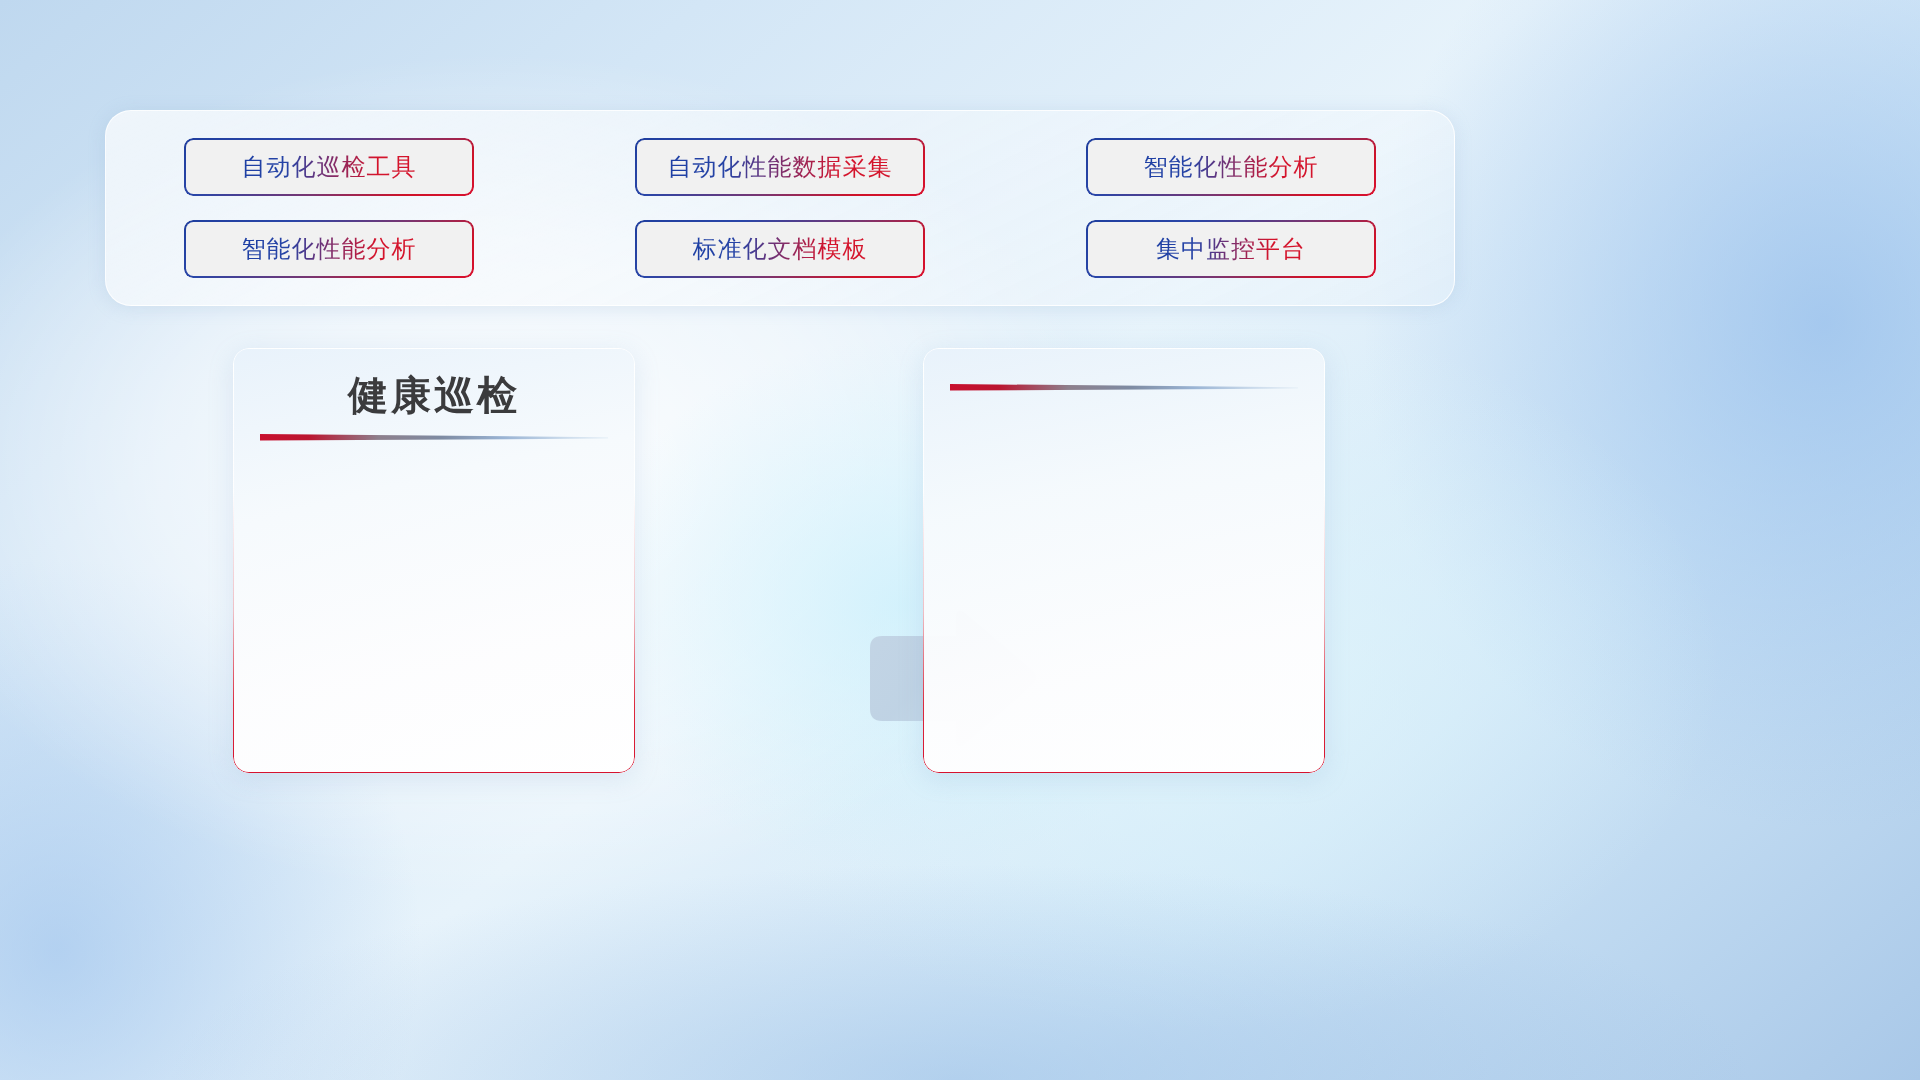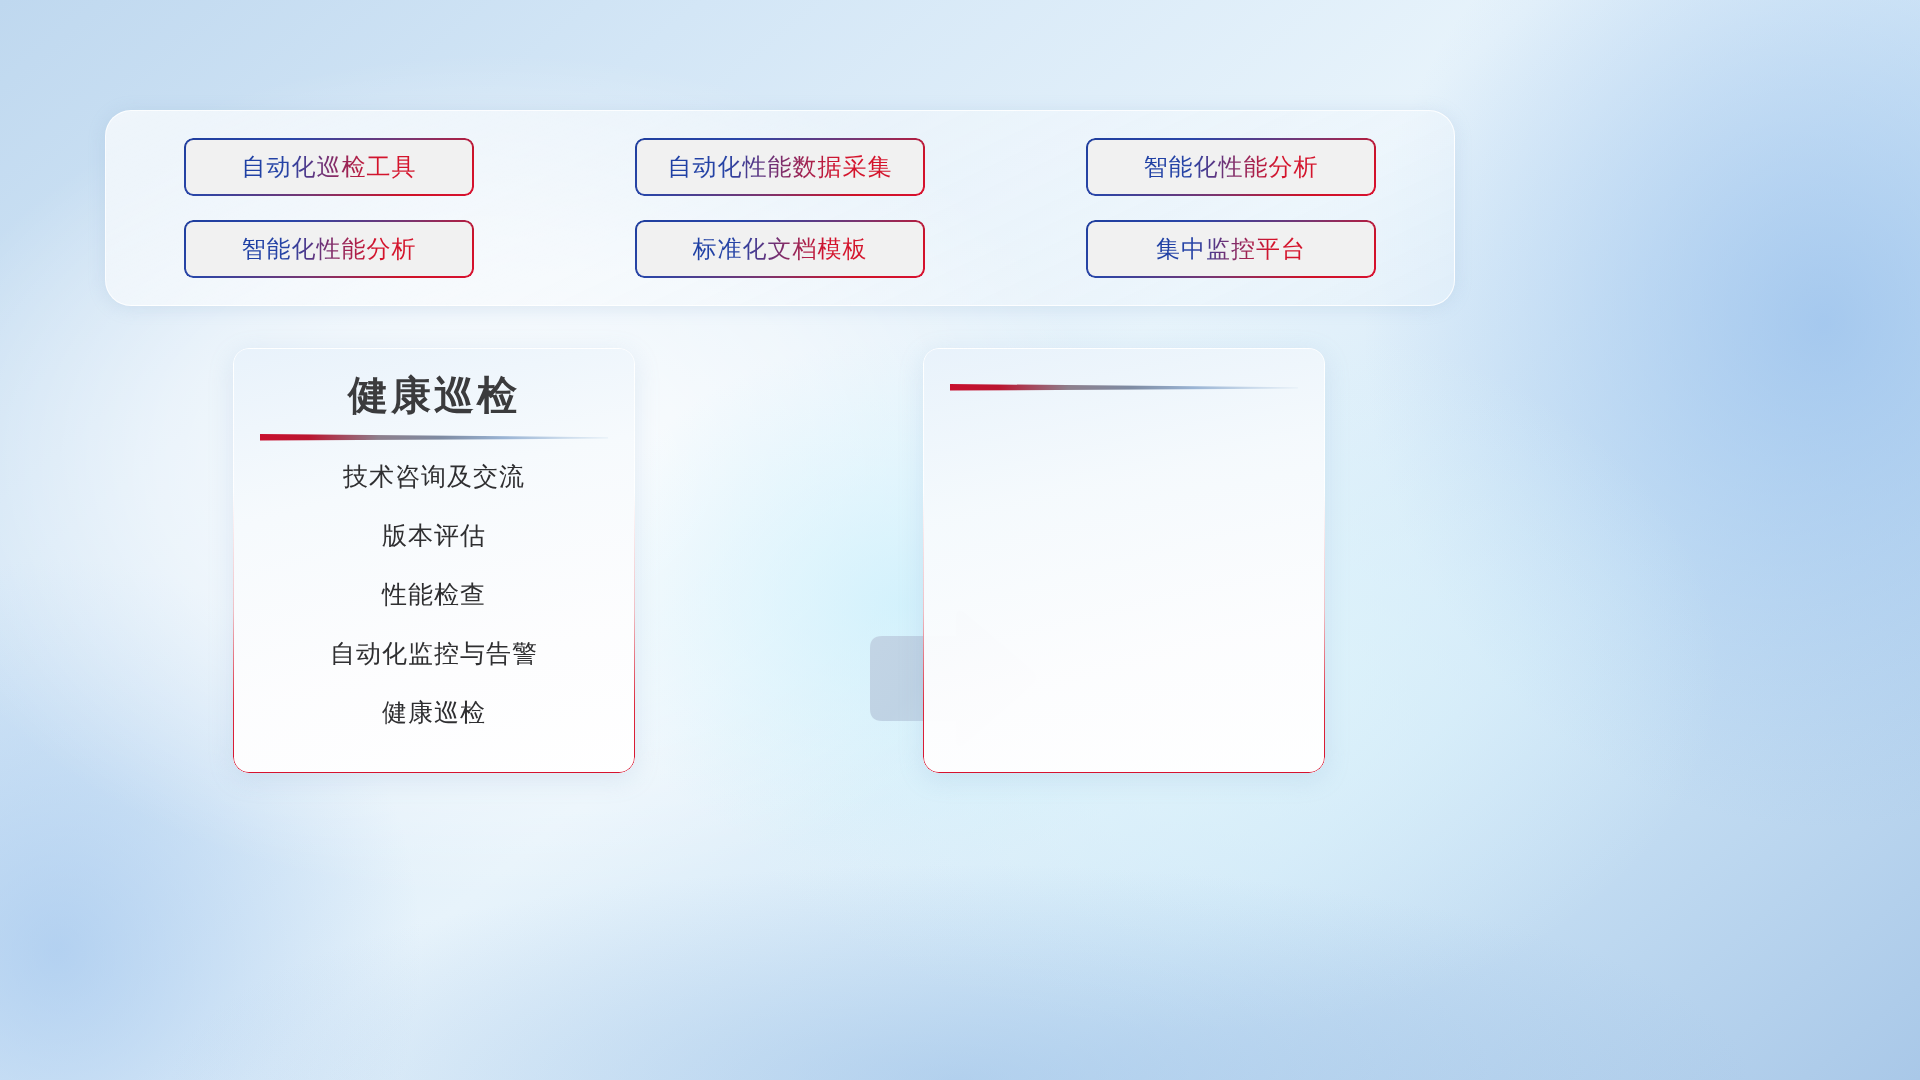--- a/index.html
+++ b/index.html
@@ -220,27 +220,20 @@
             <stop offset="52%" stop-color="#7e8ba2"></stop>
             <stop offset="70%" stop-color="#9ab4d4"></stop>
             <stop offset="88%" stop-color="#ccdcec"></stop>
             <stop offset="100%" stop-color="#e8f1f8"></stop>
           </linearGradient>
         </defs>
         <path d="M0 2.0 L348 5.2 L348 6.6 L0 8.6 Z" fill="url(#divGradA)"></path>
       </svg>
     </div>
 
-    <div class="card-list">
-      <div class="card-list-item">技术咨询及交流</div>
-      <div class="card-list-item">版本评估</div>
-      <div class="card-list-item">性能检查</div>
-      <div class="card-list-item">自动化监控与告警</div>
-      <div class="card-list-item">健康巡检</div>
-    </div>
   </div>
 </div>
 
 <div id="flow-arrow">
   <svg width="172" height="145" viewBox="0 0 172 145" xmlns="http://www.w3.org/2000/svg">
     <defs>
       <linearGradient id="arrowGrad" x1="0" y1="0" x2="1" y2="0.7">
         <stop offset="0%" stop-color="#c2d2e3"></stop>
         <stop offset="45%" stop-color="#bdd0e2"></stop>
         <stop offset="100%" stop-color="#cadeec"></stop>

